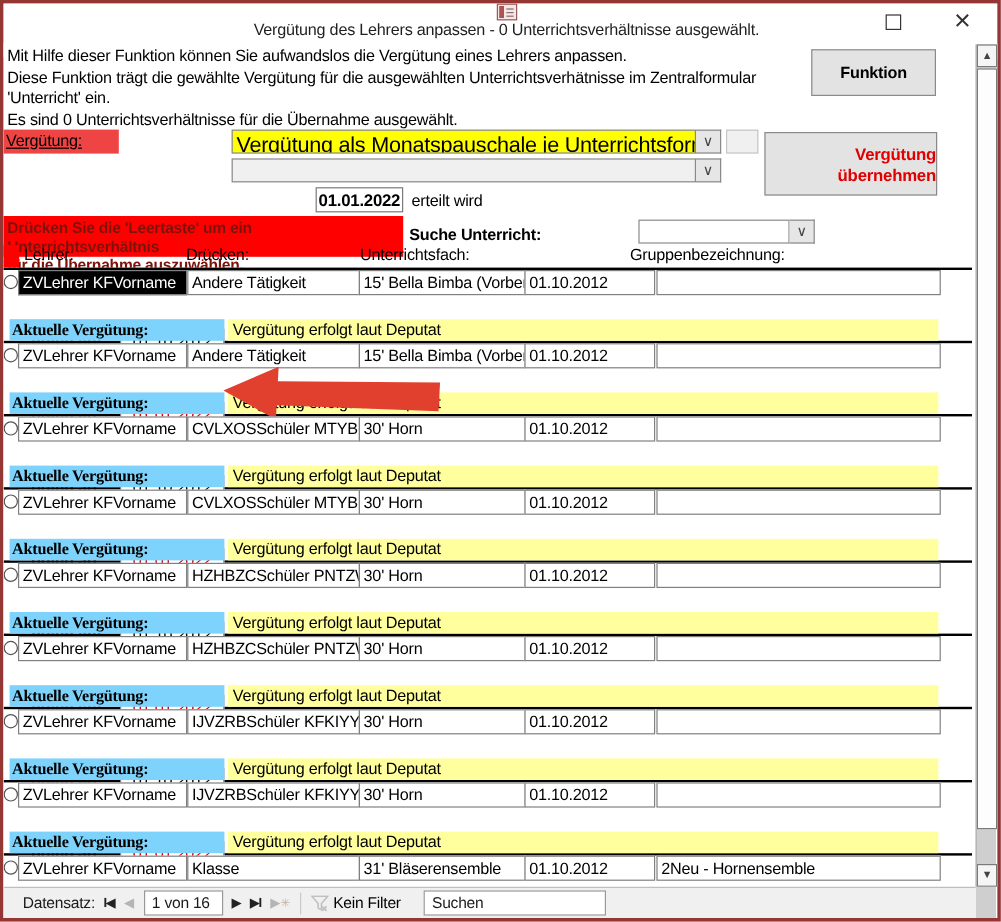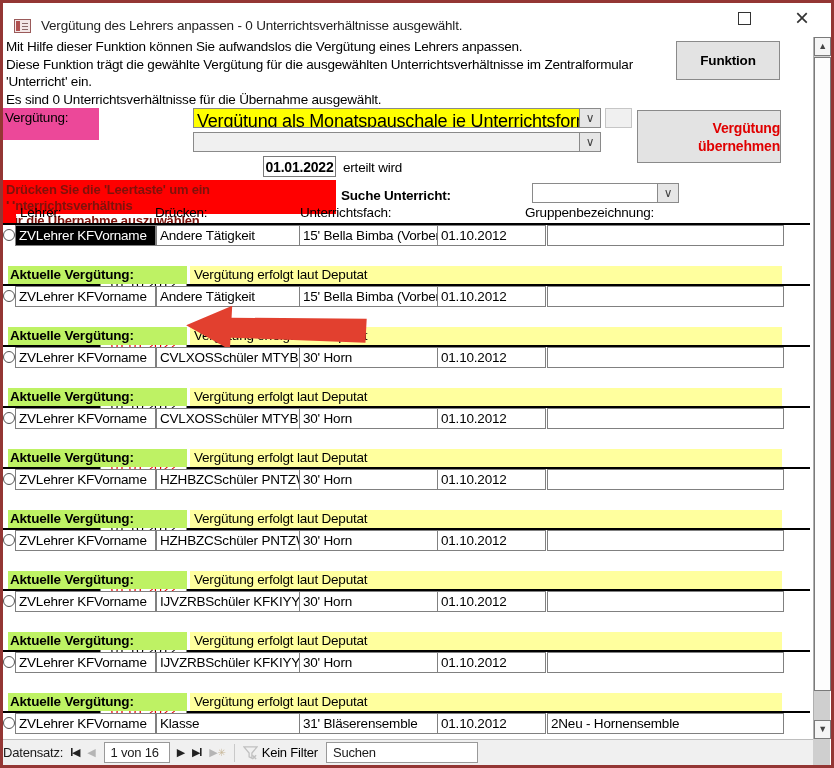--- a/index.html
+++ b/index.html
@@ -2,21 +2,21 @@
 <html><head>
 <meta charset="utf-8">
 <style>
   * { box-sizing: border-box; margin: 0; padding: 0; }
   html,body { width: 834px; height: 768px; overflow: hidden;
     font-family: "Liberation Sans", sans-serif; background: #fff; }
   .window { position: absolute; inset: 0; border: 3px solid #943634; background: #fff; }
 
   
   .titlebar { position: absolute; top: 0; left: 0; right: 0; height: 47px;
-    background: #fff; border-bottom: 2px solid #943634; display: flex; align-items: center; }
+    background: #fff; border-bottom: 2px solid #943634; display: flex; align-items: center; flex-direction: column; }
   .app-icon { width: 17px; height: 14px; margin-left: 11px; border: 1px solid #9a5a5a;
     background: #f3e7e7; position: relative; }
   .app-icon::before { content:""; position:absolute; left:1px; top:1px; bottom:1px; width:4px; background:#b05050; }
   .app-icon::after { content:""; position:absolute; left:7px; top:3px; right:2px; height:1px;
     background:#8a6a6a; box-shadow: 0 3px 0 #8a6a6a, 0 6px 0 #8a6a6a; }
   .title-text { margin-left: 10px; font-size: 13.5px; color: #1f1f1f; letter-spacing: -0.2px; }
   .btn-max { position: absolute; right: 80px; top: 9px; width: 13px; height: 13px;
     border: 1.5px solid #333; background: #fff; cursor: default; }
   .btn-close { position: absolute; right: 22px; top: 1px; font-size: 24px; color: #333;
     line-height: 28px; cursor: default; }
@@ -27,22 +27,22 @@
   .intro { position: absolute; left: 3px; top: 2px; width: 665px; font-size: 13.5px;
     line-height: 17.5px; color: #000; }
 
   .btn { background: #e3e3e3; border: 1px solid #8a8a8a; text-align: center; cursor: default; }
   .cancel-btn { position: absolute; left: 673px; top: 5px; width: 104px; height: 39px;
     font-weight: bold; font-size: 13.5px; color: #000; display: flex; align-items: center; justify-content: center; }
   .apply-btn { position: absolute; left: 634px; top: 74px; width: 144px; height: 53px;
     font-weight: bold; font-size: 14px; color: #e00000; display: flex; align-items: center;
     justify-content: center; line-height: 18px; text-align: right; }
 
-  .verg-label { position: absolute; left: 0; top: 72px; width: 96px; height: 32px;
-    background: #ec4899; font-size: 13.5px; padding: 2px 0 0 2px; }
+  .verg-label { position: absolute; left: 0; top: 72px; width: 96px; height: 20px;
+    background: #ef4444; font-size: 13.5px; padding: 2px 0 0 2px; text-decoration: underline; }
   .combo { position: absolute; height: 20px; display: flex; }
   .combo .field { border: 1px solid #8a8a8a; height: 20px; font-size: 18px; padding: 2px 3px 0 3px;
     overflow: hidden; white-space: nowrap; }
   .combo .arrow-btn { width: 21px; height: 20px; background: #e6e6e6; border: 1px solid #8a8a8a;
     border-left: none; text-align: center; font-size: 12px; color: #444; line-height: 18px; cursor: default; }
   .combo1 { left: 190px; top: 72px; }
   .combo1 .field { width: 387px; background: #ffff00; text-align: right; }
   .combo2 { left: 190px; top: 96px; }
   .combo2 .field { width: 387px; background: #f0f0f0; }
   .aux-box { position: absolute; left: 602px; top: 72px; width: 27px; height: 20px;
@@ -80,71 +80,71 @@
   .c-datum { left: 434px; width: 109px; }
   .c-gruppe { left: 544px; width: 237px; }
   .record.selected .c-lehrer { background: #000; color: #fff; }
   .row-b { position: absolute; top: 21px; left: 0; right: 0; height: 20px; margin-top: 28px; }
   .gueltig-label { position: absolute; left: 23px; top: 3px; font-size: 13.5px; font-weight: bold; }
   .gueltig-box { position: absolute; left: 97px; top: 0; width: 87px; height: 20px;
     border: 1px solid #808080; font-size: 13.5px; text-align: center; padding-top: 2px; background: #fff; }
   .record.red .gueltig-box { color: #de0000; }
   .row-c { position: absolute; top: 41px; left: 0; right: 0; height: 18px; }
   .akt-label { position: absolute; left: 5px; top: 0; width: 179px; height: 18px;
-    background: #bef264; font-size: 13.5px; font-weight: bold; padding: 1px 0 0 2px; }
+    background: #7dd3fc; font-size: 13.5px; font-weight: bold; padding: 1px 0 0 2px; font-family: Liberation Serif, serif; }
   .akt-value { position: absolute; left: 187px; top: 0; width: 592px; height: 18px;
     background: #ffff9e; font-size: 13.5px; padding: 1px 0 0 4px; }
   .annot-arrow { position: absolute; left: 180px; top: 20px; width: 185px; height: 48px;
     display: none; transform: rotate(3deg); }
   .record.arrow .annot-arrow { display: block; }
 
   
   .scrollbar { position: absolute; top: 1px; right: 1px; width: 17px; bottom: 26px;
     background: #cfcfcf; border-left: 1px solid #b0b0b0; }
   .sb-btn { position: absolute; left: 0; width: 17px; height: 19px; background: #f5f5f5;
     border: 1px solid #7a7a7a; text-align: center; font-size: 9px; color: #444; line-height: 17px; cursor: default; }
   .sb-up { top: 0; } .sb-down { bottom: 0; }
   .sb-thumb { position: absolute; left: 0; top: 20px; width: 17px; height: 634px;
     background: #fdfdfd; border: 1px solid #7a7a7a; }
   .scroll-corner { position: absolute; right: 1px; bottom: 0; width: 17px; height: 26px; background: #cfcfcf; }
 
   
   .navbar { position: absolute; left: 0; bottom: 0; width: 810px; height: 26px;
     background: #f0f0f0; border-top: 1px solid #bebebe; display: flex; align-items: center;
     font-size: 13px; color: #1a1a1a; }
-  .nav-label { margin-left: 0; }
+  .nav-label { margin-left: 16px; }
   .nav-btn { margin-left: 7px; font-size: 11px; color: #222; cursor: default; }
   .nav-btn.disabled { color: #b5b5b5; }
   .nav-first::before { content:"I"; font-weight:bold; margin-right:-1px; }
   .nav-last::after { content:"I"; font-weight:bold; margin-left:-1px; }
   .nav-new .star { color:#c8b89a; font-size:10px; }
   .nav-pos { margin-left: 8px; background: #fff; border: 1px solid #999; padding: 2px 10px 2px 6px; }
   .nav-sep { width: 1px; height: 18px; background: #c9c9c9; margin: 0 8px; }
   .filter-icon { width: 15px; height: 14px; margin-right: 4px; opacity: 0.55; }
   .kein-filter { color: #000000; }
-  .nav-search { margin-left: 8px; background: #fff; border: 1px solid #999; padding: 2px 6px;
+  .nav-search { margin-left: 19px; background: #fff; border: 1px solid #999; padding: 2px 6px;
     width: 152px; height: 21px; font-size: 13px; }
 </style>
 </head>
 <body>
 
 <div class="window">
 
   <div class="titlebar">
     <div class="app-icon"></div>
     <div class="title-text">Vergütung des Lehrers anpassen - 0 Unterrichtsverhältnisse ausgewählt.</div>
     <div class="btn-max"></div>
     <div class="btn-close">×</div>
   </div>
 
   <div class="main">
 
     <div class="intro">
       <div>Mit Hilfe dieser Funktion können Sie aufwandslos die Vergütung eines Lehrers anpassen.</div>
-      <div>Diese Funktion trägt die gewählte Vergütung für die ausgewählten Unterrichtsverhältnisse im Zentralformular</div>
+      <div>Diese Funktion trägt die gewählte Vergütung für die ausgewählten Unterrichtsverhätnisse im Zentralformular</div>
       <div>'Unterricht' ein.</div>
       <div>Es sind 0 Unterrichtsverhältnisse für die Übernahme ausgewählt.</div>
     </div>
 
     <div class="btn cancel-btn">Funktion</div>
 
     <div class="verg-label">Vergütung:</div>
     <div class="combo combo1">
       <div class="field">Vergütung als Monatspauschale je Unterrichtsform</div>
       <div class="arrow-btn">∨</div>

